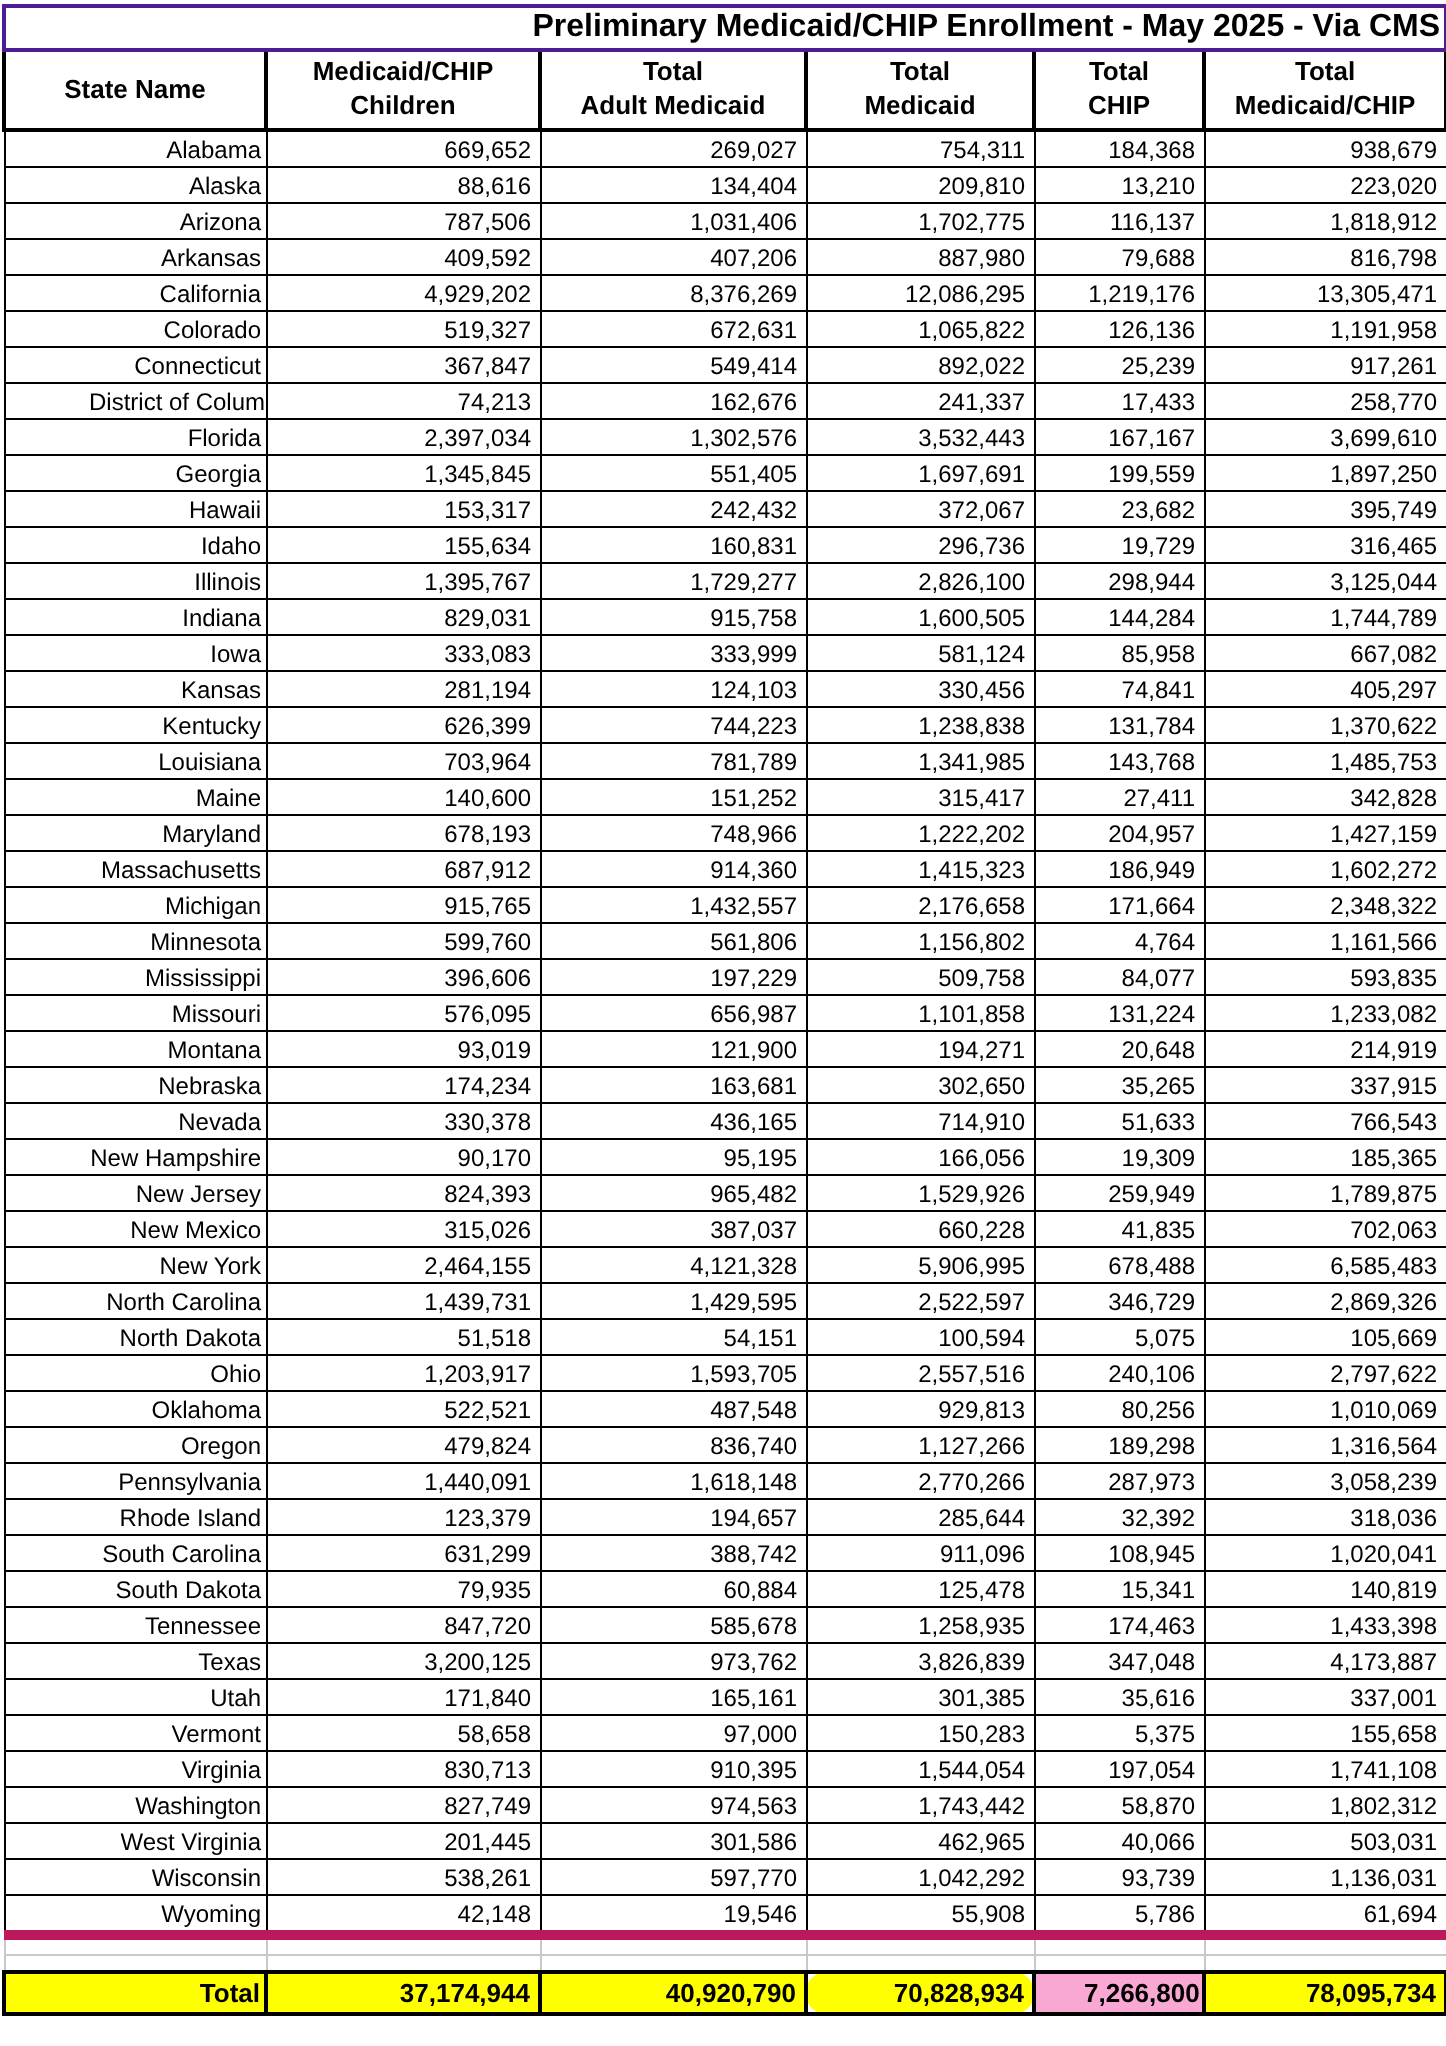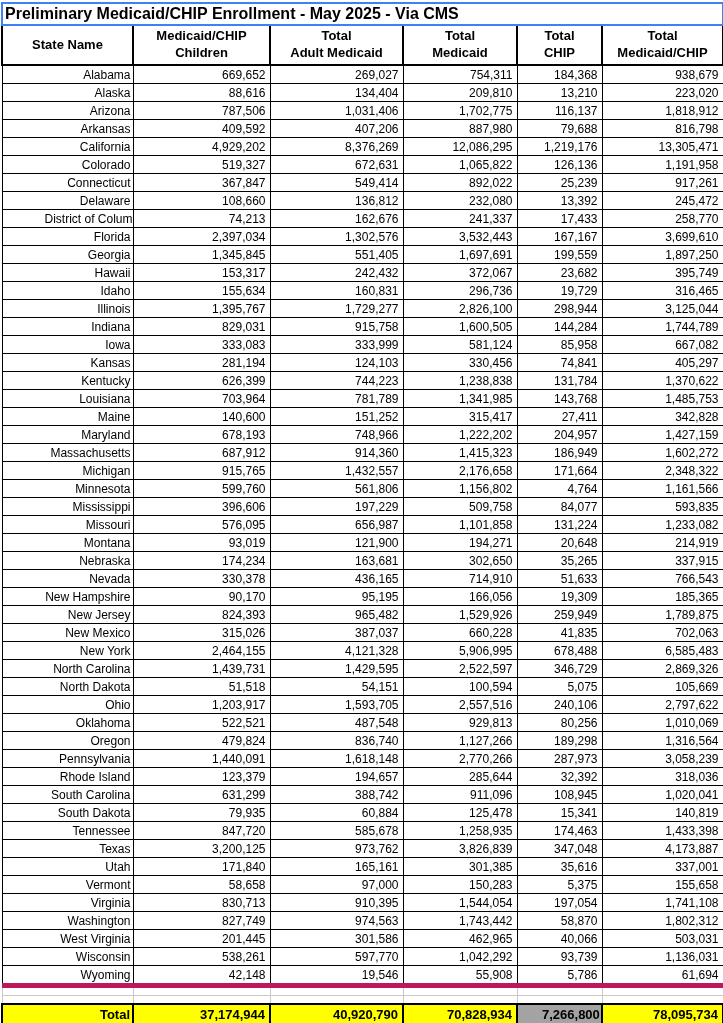--- a/index.html
+++ b/index.html
@@ -12,22 +12,22 @@
     border-collapse:collapse;table-layout:fixed;width:721px;margin:0 1px;
   }
   col.c-state{width:131px;}
   col.c-children{width:137px;}
   col.c-adult{width:133px;}
   col.c-medicaid{width:114px;}
   col.c-chip{width:85px;}
   col.c-total{width:121px;}
 
   tr.title-row th{
-    border:2px solid #3b82f6;background:#fff;color:#000;
-    font-size:16px;font-weight:bold;text-align:left;
+    border:2px solid #4c1d95;background:#fff;color:#000;
+    font-size:16px;font-weight:bold;text-align:right;
     height:20px;padding:0 2px;white-space:nowrap;overflow:hidden;
   }
   tr.header-row th{
     border:2px solid #000;background:#fff;color:#000;
     font-size:13px;font-weight:bold;text-align:center;vertical-align:middle;
     height:36px;padding:1px 2px;line-height:1.3;overflow:hidden;
   }
   tbody.data td{
     border:1px solid #000;color:#000;background:#fff;
     font-size:12px;height:17px;padding:0 4px 0 2px;
@@ -140,28 +140,20 @@
         </tr>
         <tr>
           <td class="state">Connecticut</td>
           <td class="num">367,847</td>
           <td class="num">549,414</td>
           <td class="num">892,022</td>
           <td class="num">25,239</td>
           <td class="num">917,261</td>
         </tr>
         <tr>
-          <td class="state">Delaware</td>
-          <td class="num">108,660</td>
-          <td class="num">136,812</td>
-          <td class="num">232,080</td>
-          <td class="num">13,392</td>
-          <td class="num">245,472</td>
-        </tr>
-        <tr>
           <td class="state">District of Columbia</td>
           <td class="num">74,213</td>
           <td class="num">162,676</td>
           <td class="num">241,337</td>
           <td class="num">17,433</td>
           <td class="num">258,770</td>
         </tr>
         <tr>
           <td class="state">Florida</td>
           <td class="num">2,397,034</td>
@@ -515,19 +507,19 @@
           <td></td>
           <td></td>
           <td></td>
         </tr>
       </tbody>
     <tbody>
       <tr class="total-row" id="total-row">
           <td class="state" style="background: rgb(255, 255, 0);">Total</td>
           <td style="background: rgb(255, 255, 0);">37,174,944</td>
           <td style="background: rgb(255, 255, 0);">40,920,790</td>
-          <td style="background: rgb(255, 255, 0);">70,828,934</td>
-          <td style="background: #a3a3a3; padding-left: 24px;">7,266,800</td>
+          <td style="background: rgb(255, 255, 0); border-radius: 10px;">70,828,934</td>
+          <td style="background: #f9a8d4; padding-left: 24px;">7,266,800</td>
           <td style="background: rgb(255, 255, 0);">78,095,734</td>
         </tr>
     </tbody>
   </table>
 </div>
 
 </body></html>

